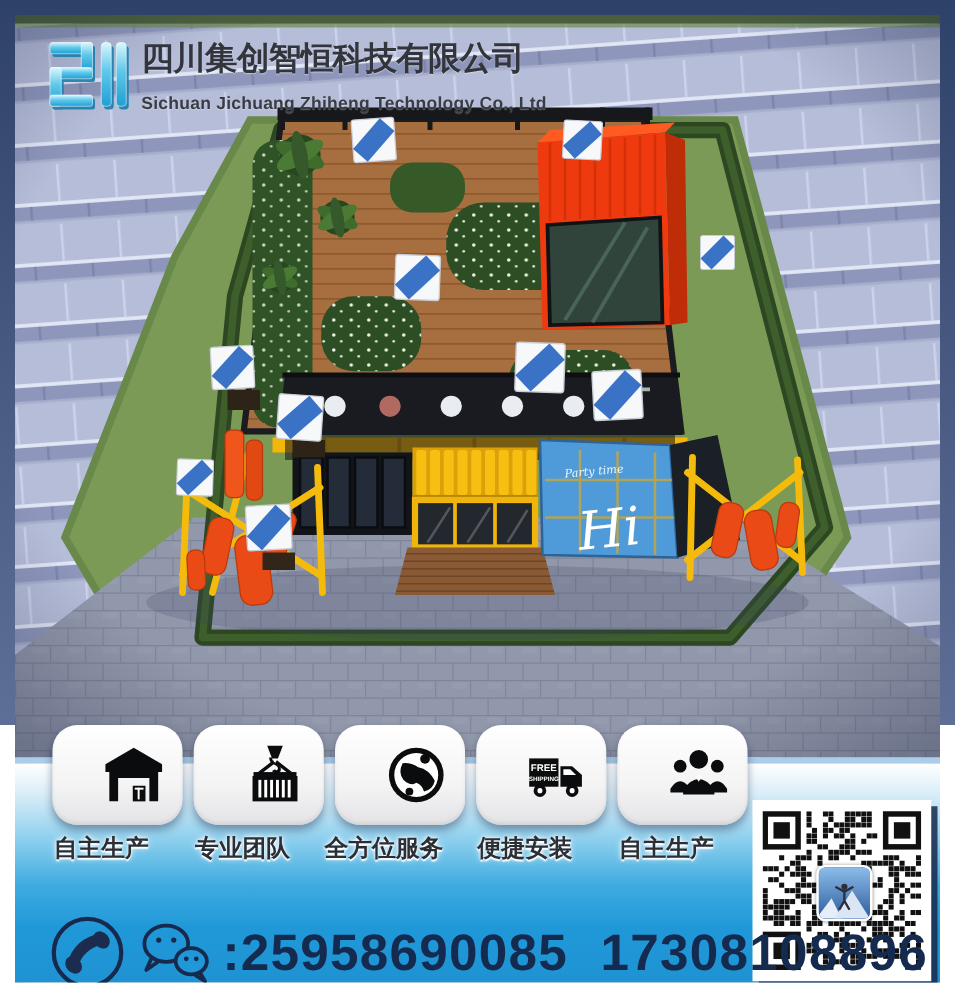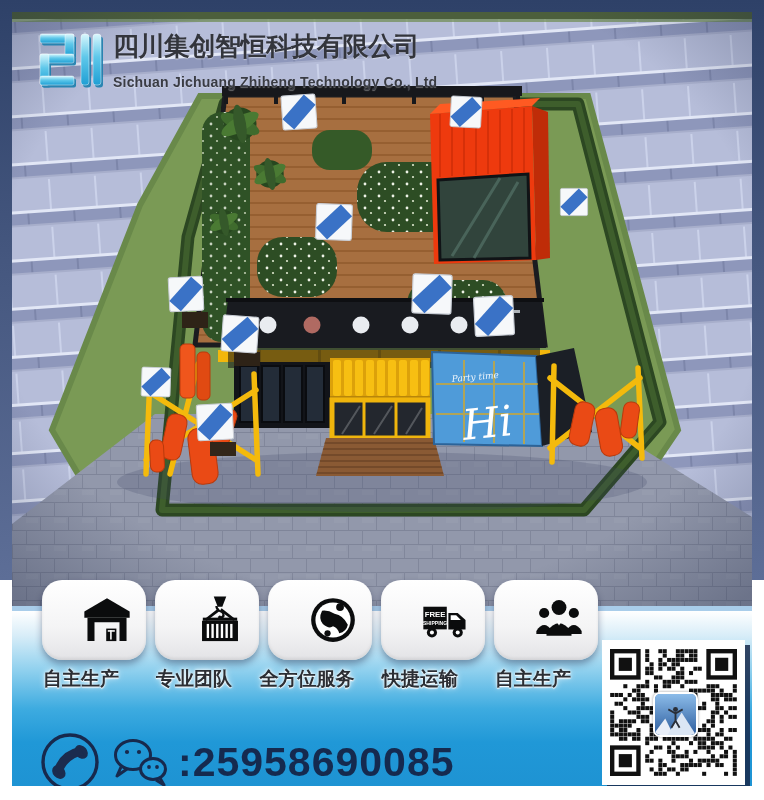--- a/index.html
+++ b/index.html
@@ -367,21 +367,21 @@
           <circle cx="32" cy="16" r="9.5"></circle>
             <path d="M16 47 q16 -22 32 0 v5 h-32 z"></path>
         </g>
         <path d="M29 34 l3 5 l3 -5 l-3 -2 z" fill="#ffffff"></path>
       </svg>
     </div>
 
     <div class="feature-label" style="left:69px">自主生产</div>
     <div class="feature-label" style="left:182px">专业团队</div>
     <div class="feature-label" style="left:295px">全方位服务</div>
-    <div class="feature-label" style="left:408px">快捷运输</div>
+    <div class="feature-label" style="left:408px">便捷安装</div>
     <div class="feature-label" style="left:521px">自主生产</div>
 
     <div class="qr">
       <svg class="qrgrid" id="qrsvg" viewBox="0 0 29 29">
           <rect x="8.04" y="0.04" width="0.92" height="0.92" fill="#111"></rect>
           <rect x="11.04" y="0.04" width="0.92" height="0.92" fill="#111"></rect>
           <rect x="12.04" y="0.04" width="0.92" height="0.92" fill="#111"></rect>
           <rect x="15.04" y="0.04" width="0.92" height="0.92" fill="#111"></rect>
           <rect x="16.04" y="0.04" width="0.92" height="0.92" fill="#111"></rect>
           <rect x="17.04" y="0.04" width="0.92" height="0.92" fill="#111"></rect>
@@ -696,17 +696,18 @@
         <path d="M50 44 L54 51 L46 46" fill="none" stroke="#17294d" stroke-width="3" stroke-linejoin="round"></path>
         <circle cx="17" cy="18" r="2.1" fill="#17294d"></circle>
           <circle cx="29" cy="18" r="2.1" fill="#17294d"></circle>
         <circle cx="39" cy="33" r="1.9" fill="#17294d"></circle>
           <circle cx="47" cy="33" r="1.9" fill="#17294d"></circle>
       </svg>
       <div class="phones">
         <span>:</span>
         <span>25958690085</span>
         <span class="gap"></span>
+        <span>17308108896</span>
       </div>
     </div>
 
   </div>
 </div>
 
 </body></html>

